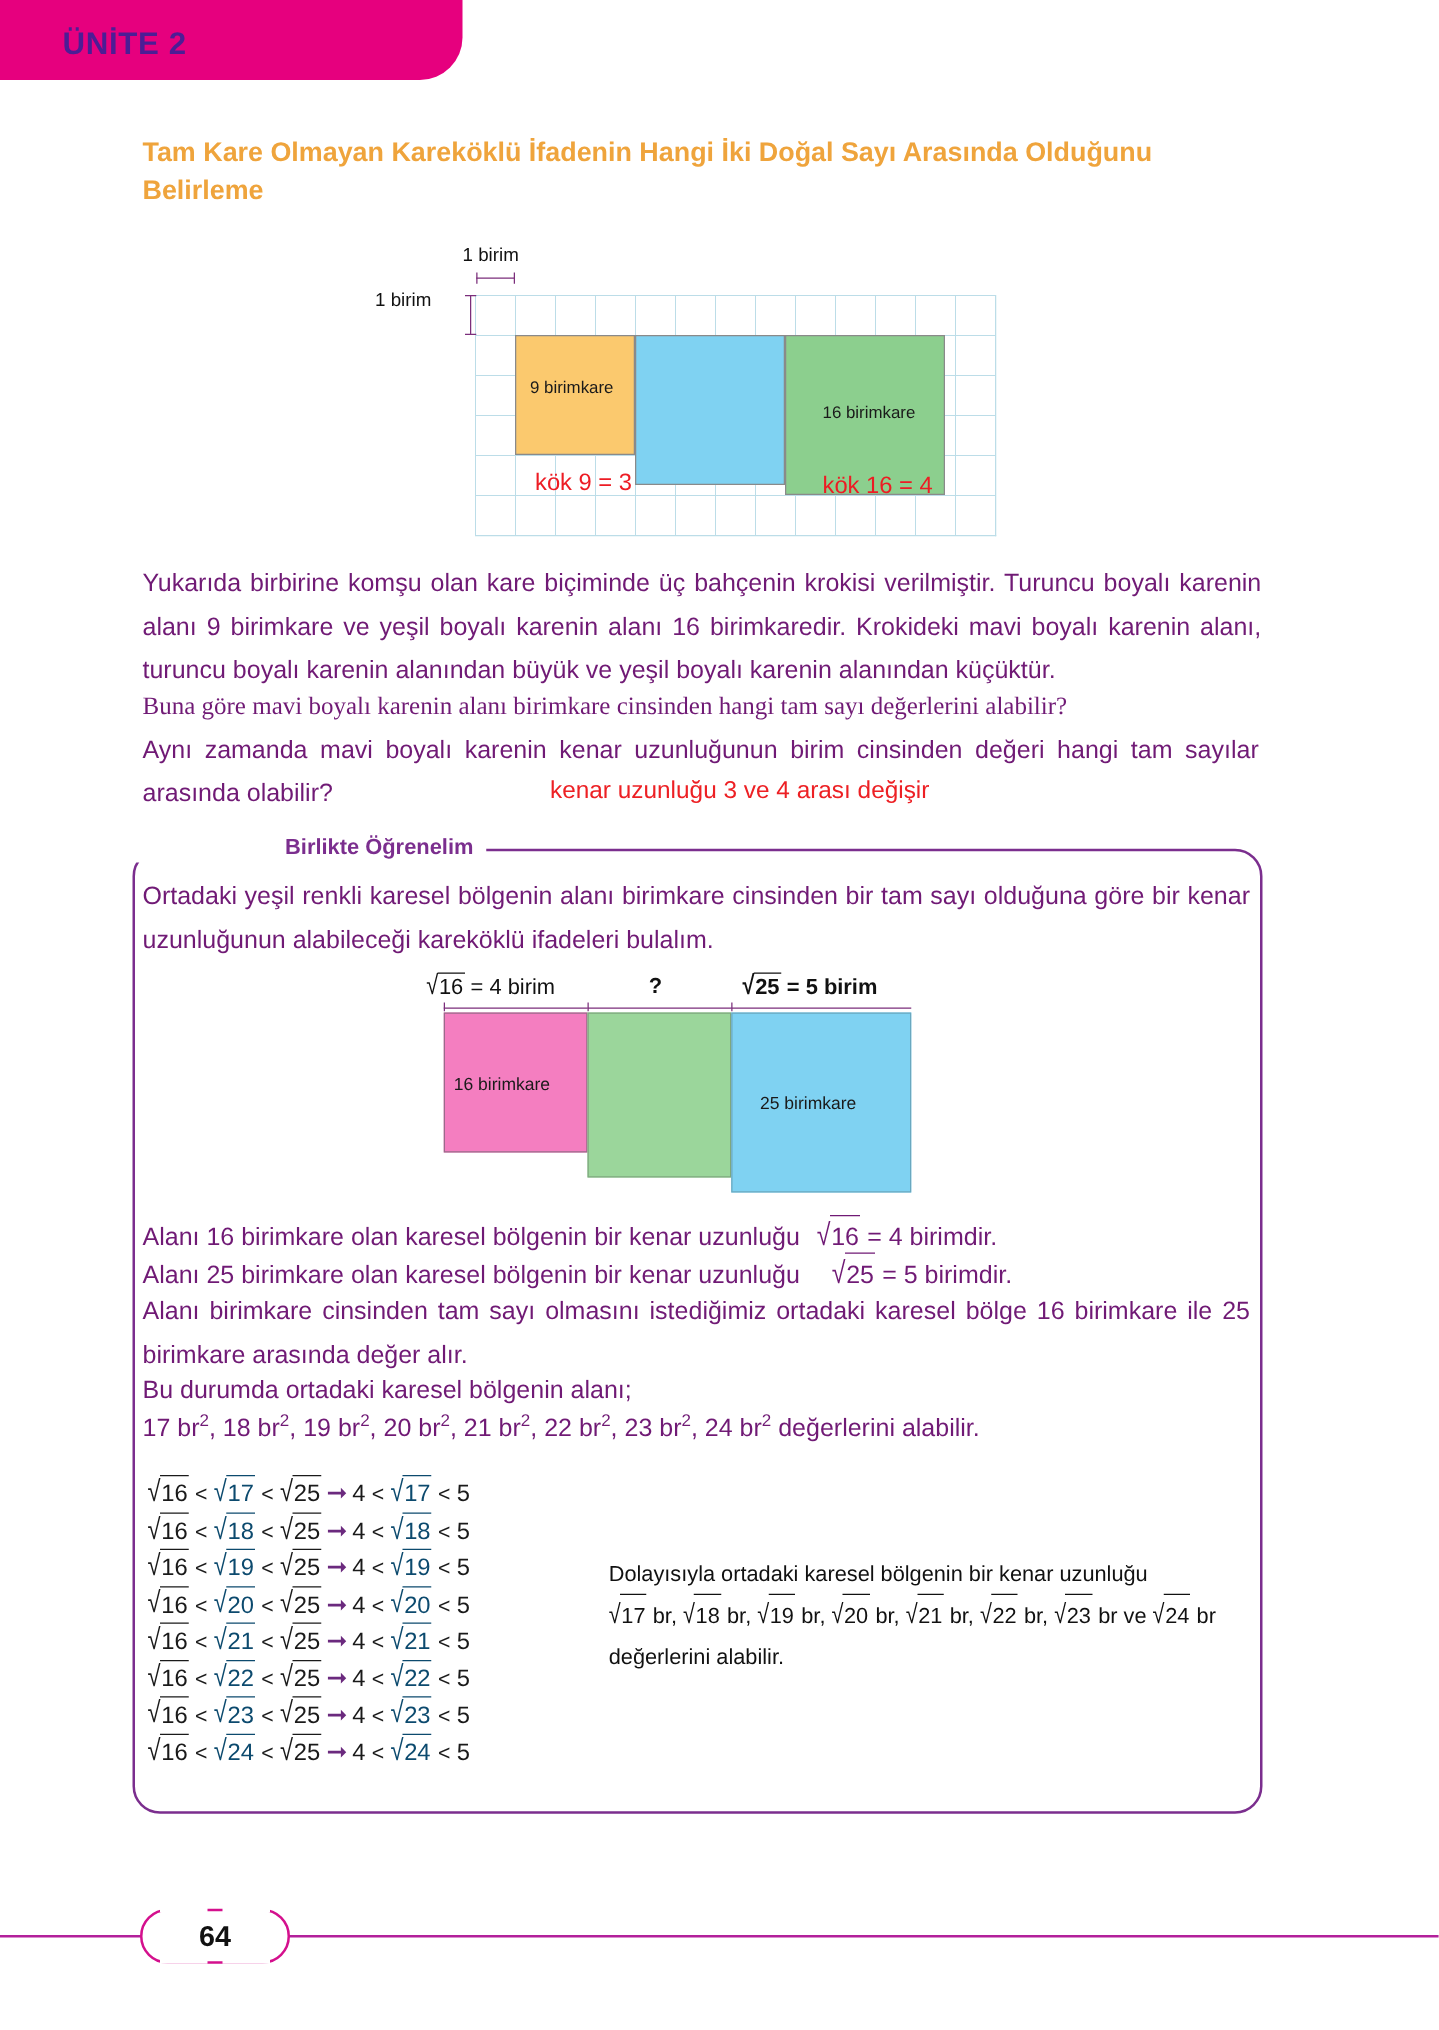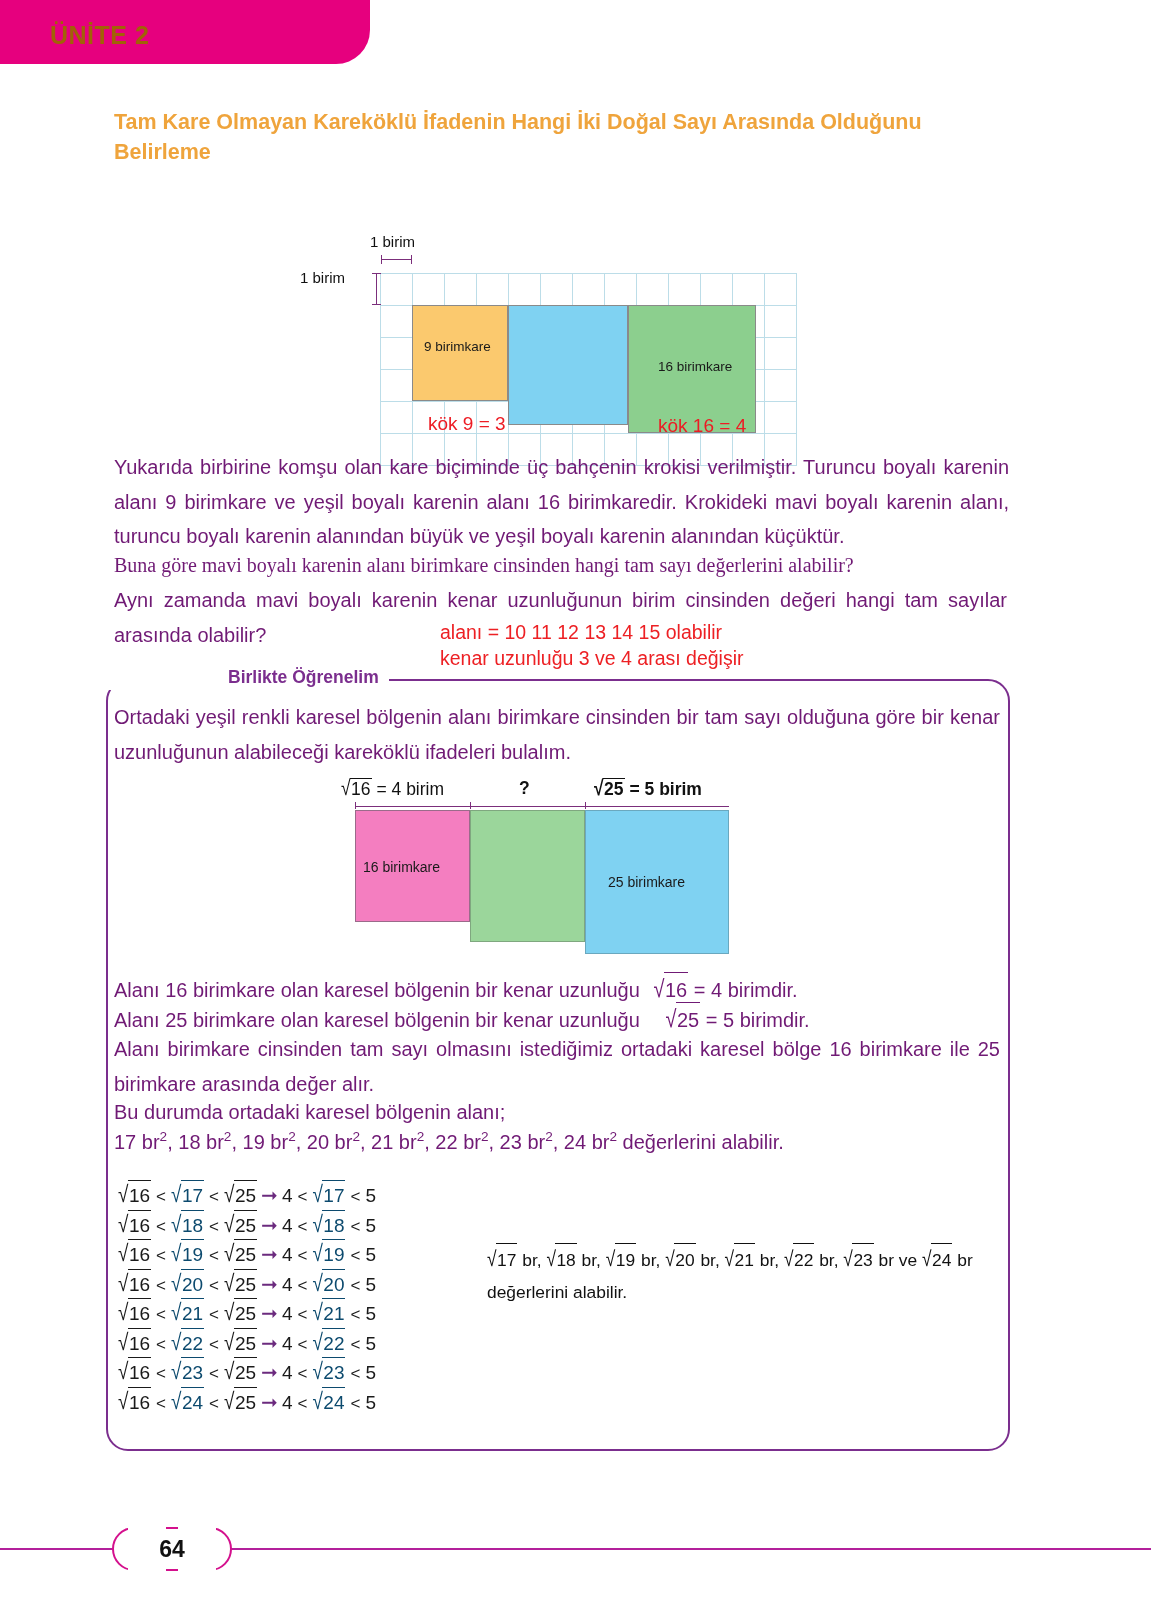--- a/index.html
+++ b/index.html
@@ -31,21 +31,21 @@
     width: 240px;
     height: 64px;
     background: #E6007E;
   }
   .unit-label {
     position: absolute;
     top: 21px;
     left: 50px;
     font-size: 25px;
     font-weight: bold;
-    color: #a16207;
+    color: #4c1d95;
     letter-spacing: 0.5px;
   }
 
   
   .section-title {
     position: absolute;
     top: 108px;
     left: 114px;
     width: 830px;
     font-size: 21.5px;
@@ -54,21 +54,20 @@
     line-height: 1.38;
   }
 
   
   .fig1 {
     position: absolute;
     top: 196px;
     left: 300px;
     width: 520px;
     height: 240px;
-    margin-top: 37px;
   }
   .fig1-grid {
     position: absolute;
     left: 80px;
     top: 40px;
     width: 416px;
     height: 192px;
     background-image:
       linear-gradient(to right, #bcdde8 1px, transparent 1px),
       linear-gradient(to bottom, #bcdde8 1px, transparent 1px);
@@ -318,21 +317,20 @@
 
   <div class="red-note" style="left:128px; top:180px;">kök 9 = 3</div>
   <div class="red-note" style="left:358px; top:182px;">kök 16 = 4</div>
 </div>
 
 <div class="para" style="top:450px;">Yukarıda birbirine komşu olan kare biçiminde üç bahçenin krokisi verilmiştir. Turuncu boyalı karenin alanı 9 birimkare ve yeşil boyalı karenin alanı 16 birimkaredir. Krokideki mavi boyalı karenin alanı, turuncu boyalı karenin alanından büyük ve yeşil boyalı karenin alanından küçüktür.</div>
 <div class="para nojust" style="top:548px;font-family:Liberation Serif, serif;">Buna göre mavi boyalı karenin alanı birimkare cinsinden hangi tam sayı değerlerini alabilir?</div>
 <div class="para" style="top:583px; width:893px;">Aynı zamanda mavi boyalı karenin kenar uzunluğunun birim cinsinden değeri hangi tam sayılar arasında olabilir?</div>
 
 <div class="hand-note">
-  <div>alanı = 10 11 12 13 14 15 olabilir</div>
   <div>kenar uzunluğu 3 ve 4 arası değişir</div>
 </div>
 
 <div class="learn-box"></div>
 <div class="learn-tab-cover"></div>
 <div class="learn-tab">Birlikte Öğrenelim</div>
 
 <div class="para" style="top:700px; left:114px; width:886px;">Ortadaki yeşil renkli karesel bölgenin alanı birimkare cinsinden bir tam sayı olduğuna göre bir kenar uzunluğunun alabileceği kareköklü ifadeleri bulalım.</div>
 
 <div class="fig2">
@@ -383,20 +381,21 @@
     <div class="ineq-row"><span class="rad"><span class="rsym">√</span><span class="rnum">16</span></span><span class="op">&lt;</span><span class="rad hl"><span class="rsym">√</span><span class="rnum">18</span></span><span class="op">&lt;</span><span class="rad"><span class="rsym">√</span><span class="rnum">25</span></span><span class="arrow">➞</span><span>4</span><span class="op">&lt;</span><span class="rad hl"><span class="rsym">√</span><span class="rnum">18</span></span><span class="op">&lt;</span><span>5</span></div>
     <div class="ineq-row"><span class="rad"><span class="rsym">√</span><span class="rnum">16</span></span><span class="op">&lt;</span><span class="rad hl"><span class="rsym">√</span><span class="rnum">19</span></span><span class="op">&lt;</span><span class="rad"><span class="rsym">√</span><span class="rnum">25</span></span><span class="arrow">➞</span><span>4</span><span class="op">&lt;</span><span class="rad hl"><span class="rsym">√</span><span class="rnum">19</span></span><span class="op">&lt;</span><span>5</span></div>
     <div class="ineq-row"><span class="rad"><span class="rsym">√</span><span class="rnum">16</span></span><span class="op">&lt;</span><span class="rad hl"><span class="rsym">√</span><span class="rnum">20</span></span><span class="op">&lt;</span><span class="rad"><span class="rsym">√</span><span class="rnum">25</span></span><span class="arrow">➞</span><span>4</span><span class="op">&lt;</span><span class="rad hl"><span class="rsym">√</span><span class="rnum">20</span></span><span class="op">&lt;</span><span>5</span></div>
     <div class="ineq-row"><span class="rad"><span class="rsym">√</span><span class="rnum">16</span></span><span class="op">&lt;</span><span class="rad hl"><span class="rsym">√</span><span class="rnum">21</span></span><span class="op">&lt;</span><span class="rad"><span class="rsym">√</span><span class="rnum">25</span></span><span class="arrow">➞</span><span>4</span><span class="op">&lt;</span><span class="rad hl"><span class="rsym">√</span><span class="rnum">21</span></span><span class="op">&lt;</span><span>5</span></div>
     <div class="ineq-row"><span class="rad"><span class="rsym">√</span><span class="rnum">16</span></span><span class="op">&lt;</span><span class="rad hl"><span class="rsym">√</span><span class="rnum">22</span></span><span class="op">&lt;</span><span class="rad"><span class="rsym">√</span><span class="rnum">25</span></span><span class="arrow">➞</span><span>4</span><span class="op">&lt;</span><span class="rad hl"><span class="rsym">√</span><span class="rnum">22</span></span><span class="op">&lt;</span><span>5</span></div>
     <div class="ineq-row"><span class="rad"><span class="rsym">√</span><span class="rnum">16</span></span><span class="op">&lt;</span><span class="rad hl"><span class="rsym">√</span><span class="rnum">23</span></span><span class="op">&lt;</span><span class="rad"><span class="rsym">√</span><span class="rnum">25</span></span><span class="arrow">➞</span><span>4</span><span class="op">&lt;</span><span class="rad hl"><span class="rsym">√</span><span class="rnum">23</span></span><span class="op">&lt;</span><span>5</span></div>
     <div class="ineq-row"><span class="rad"><span class="rsym">√</span><span class="rnum">16</span></span><span class="op">&lt;</span><span class="rad hl"><span class="rsym">√</span><span class="rnum">24</span></span><span class="op">&lt;</span><span class="rad"><span class="rsym">√</span><span class="rnum">25</span></span><span class="arrow">➞</span><span>4</span><span class="op">&lt;</span><span class="rad hl"><span class="rsym">√</span><span class="rnum">24</span></span><span class="op">&lt;</span><span>5</span></div>
   </div>
 
 <div class="conclusion">
+  <div>Dolayısıyla ortadaki karesel bölgenin bir kenar uzunluğu</div>
   <div><span class="rad"><span class="rsym">√</span><span class="rnum">17</span></span><span> br, </span><span class="rad"><span class="rsym">√</span><span class="rnum">18</span></span><span> br, </span><span class="rad"><span class="rsym">√</span><span class="rnum">19</span></span><span> br, </span><span class="rad"><span class="rsym">√</span><span class="rnum">20</span></span><span> br, </span><span class="rad"><span class="rsym">√</span><span class="rnum">21</span></span><span> br, </span><span class="rad"><span class="rsym">√</span><span class="rnum">22</span></span><span> br, </span><span class="rad"><span class="rsym">√</span><span class="rnum">23</span></span><span> br ve </span><span class="rad"><span class="rsym">√</span><span class="rnum">24</span></span><span> br  değerlerini alabilir.</span></div>
 </div>
 
 <div class="footer-rule"></div>
 <div class="page-badge"></div>
 <div class="badge-gap-l"></div>
 <div class="badge-gap-r"></div>
 <div class="badge-gap-bl"></div>
 <div class="badge-gap-br"></div>
 <div class="page-num">64</div>

